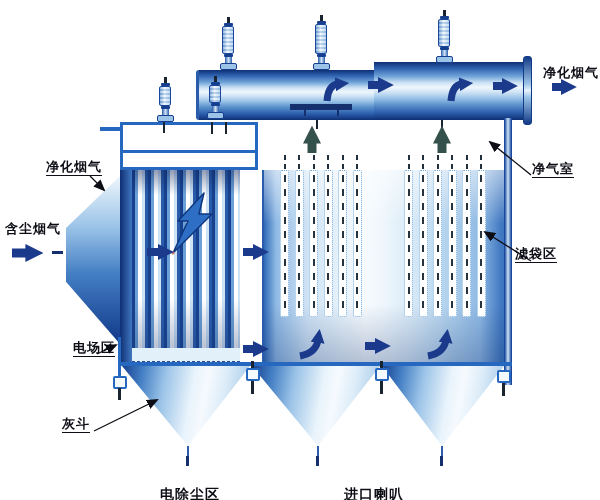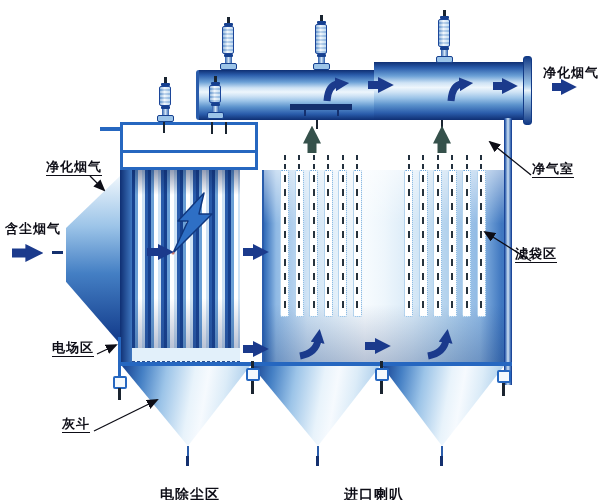--- a/index.html
+++ b/index.html
@@ -239,21 +239,21 @@
       <line x1="90" y1="176" x2="104" y2="190" marker-end="url(#mblk)"></line>
       <line x1="97" y1="354" x2="116" y2="345" marker-end="url(#mblk)"></line>
       <line x1="94" y1="431" x2="157" y2="400" marker-end="url(#mblk)"></line>
       <line x1="531" y1="261" x2="485" y2="232" marker-end="url(#mblk)"></line>
       <line x1="531" y1="175" x2="490" y2="142" marker-end="url(#mblk)"></line>
     </g>
   </svg>
 
   <div class="lab callout" style="left:46px;top:160px;">净化烟气</div>
   <div class="lab" style="left:5px;top:222px;">含尘烟气</div>
-  <div class="lab callout" style="left:52px;top:341px;">电场区</div>
+  <div class="lab callout" style="left:73px;top:341px;">电场区</div>
   <div class="lab callout" style="left:62px;top:417px;">灰斗</div>
   <div class="lab big" style="left:160px;top:458px;">电除尘区</div>
   <div class="lab big" style="left:344px;top:458px;">进口喇叭</div>
   <div class="lab callout" style="left:515px;top:247px;">滤袋区</div>
   <div class="lab callout" style="left:532px;top:162px;">净气室</div>
   <div class="lab" style="left:543px;top:66px;">净化烟气</div>
 
 </div>
 
 </body></html>

